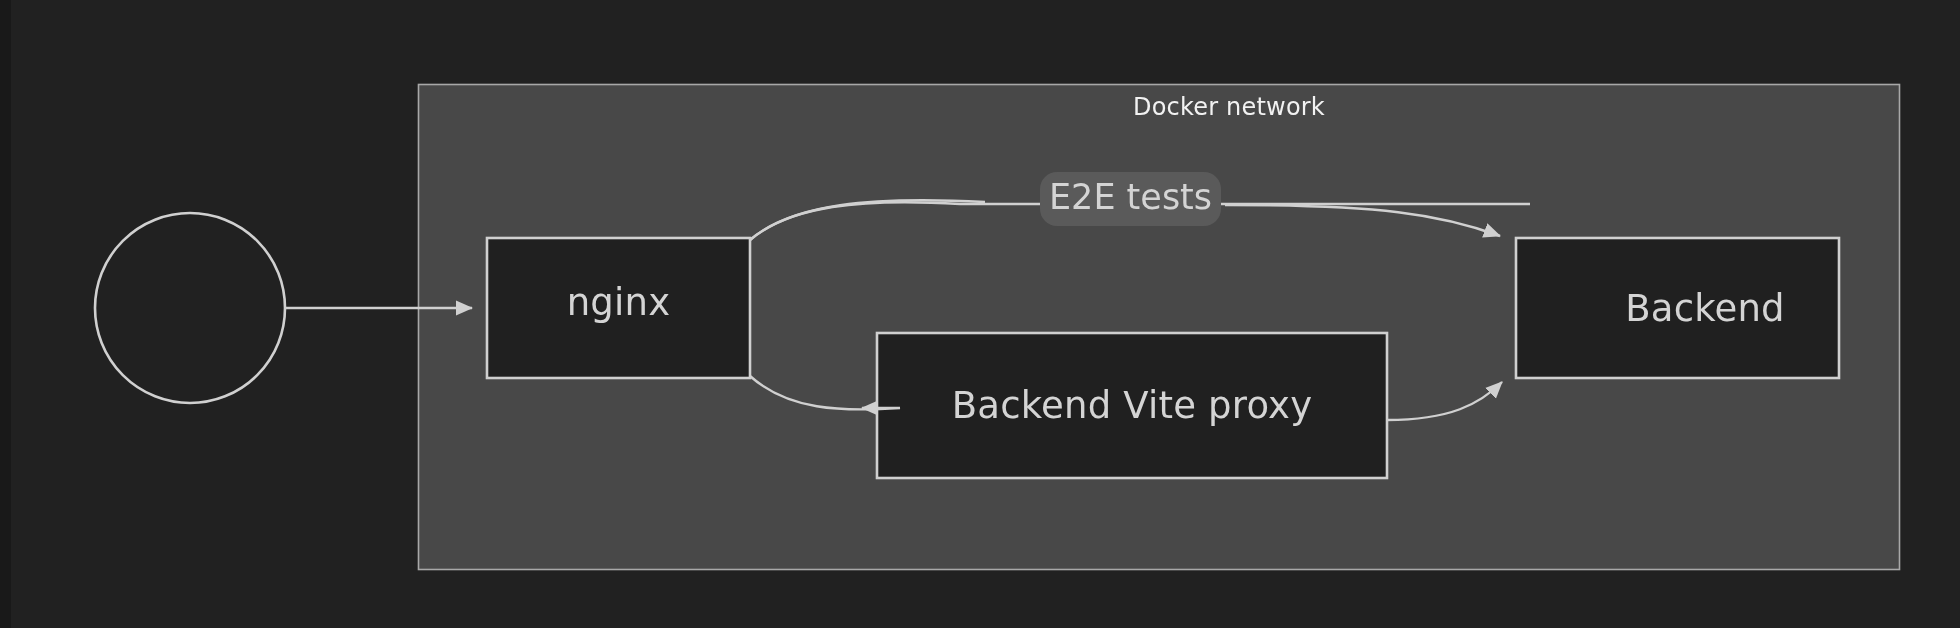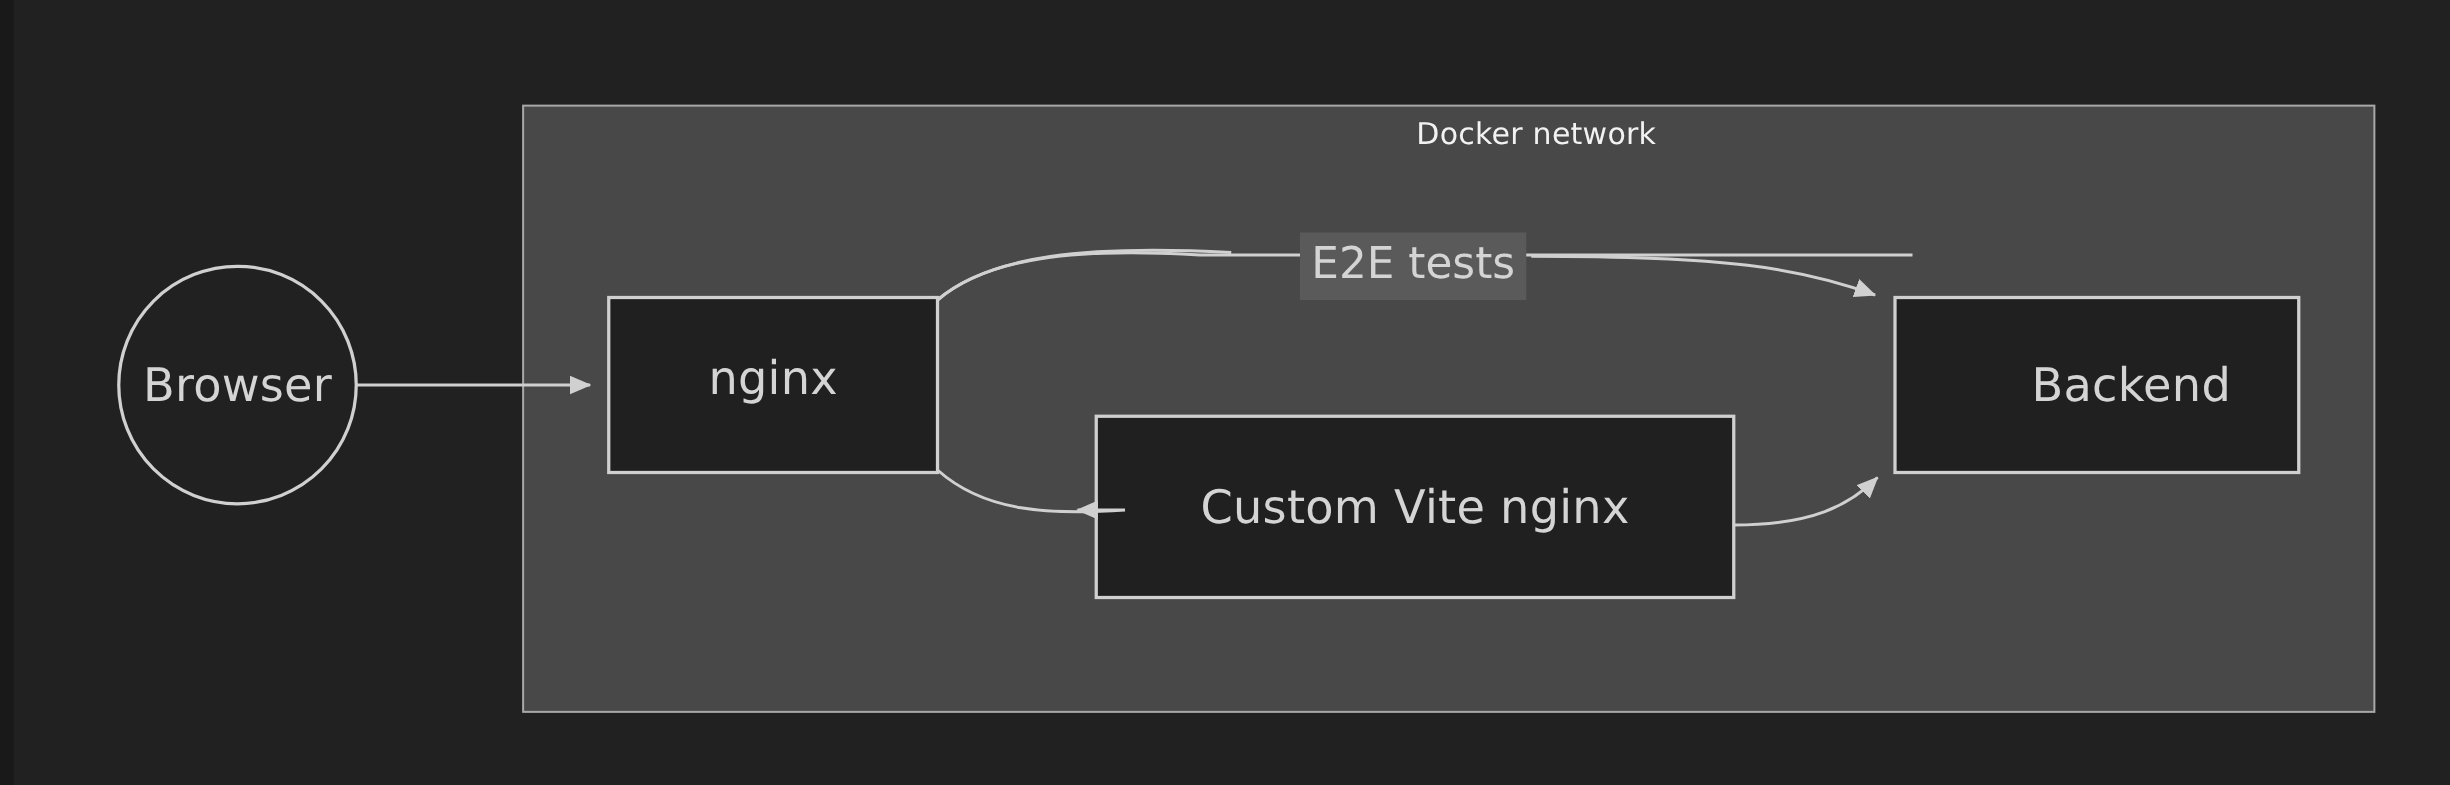--- a/index.html
+++ b/index.html
@@ -52,28 +52,29 @@
     width: 1622px;
     text-align: center;
     color: #f2f2f2;
     font-size: 24px;
     font-weight: 400;
     letter-spacing: 0.2px;
   }
   #edge-label-e2e {
     position: absolute;
     left: 1040px;
-    top: 186px;
+    top: 172px;
     padding: 3px 9px 7px 9px;
     background: #5a5a5a;
     color: #d4d4d4;
     font-size: 35px;
     font-weight: 400;
     line-height: 44px;
     white-space: nowrap;
+    border-radius: 17px;
   }
 </style>
 </head>
 <body>
 
 <div id="canvas">
 
   <div id="left-gutter"></div>
 
   <svg id="diagram-svg" viewBox="0 0 1960 628">
@@ -103,21 +104,20 @@
     <path d="M 750 376 C 788 410, 840 412, 900 408
              L 862 408" fill="none" stroke="#d0d0d0" stroke-width="2.4" marker-end="url(#arrow)"></path>
 
     <path d="M 1387 420 C 1450 420, 1480 404, 1502 382" fill="none" stroke="#d0d0d0" stroke-width="2.4" marker-end="url(#arrow)"></path>
   </svg>
 
   <div id="docker-network-title">Docker network</div>
 
   <div id="edge-label-e2e">E2E tests</div>
 
-  <div class="node-label" style="left:95px; top:263px; width:190px; height:90px;">Browser</div>
 
   <div class="node-label" style="left:487px; top:232px; width:263px; height:140px;">nginx</div>
 
-  <div class="node-label" style="left:877px; top:333px; width:510px; height:145px;">Custom Vite nginx</div>
+  <div class="node-label" style="left:877px; top:333px; width:510px; height:145px;">Backend Vite proxy</div>
 
   <div class="node-label" style="left:1516px; top:238px; width:378px; height:140px;">Backend</div>
 
 </div>
 
 </body></html>

